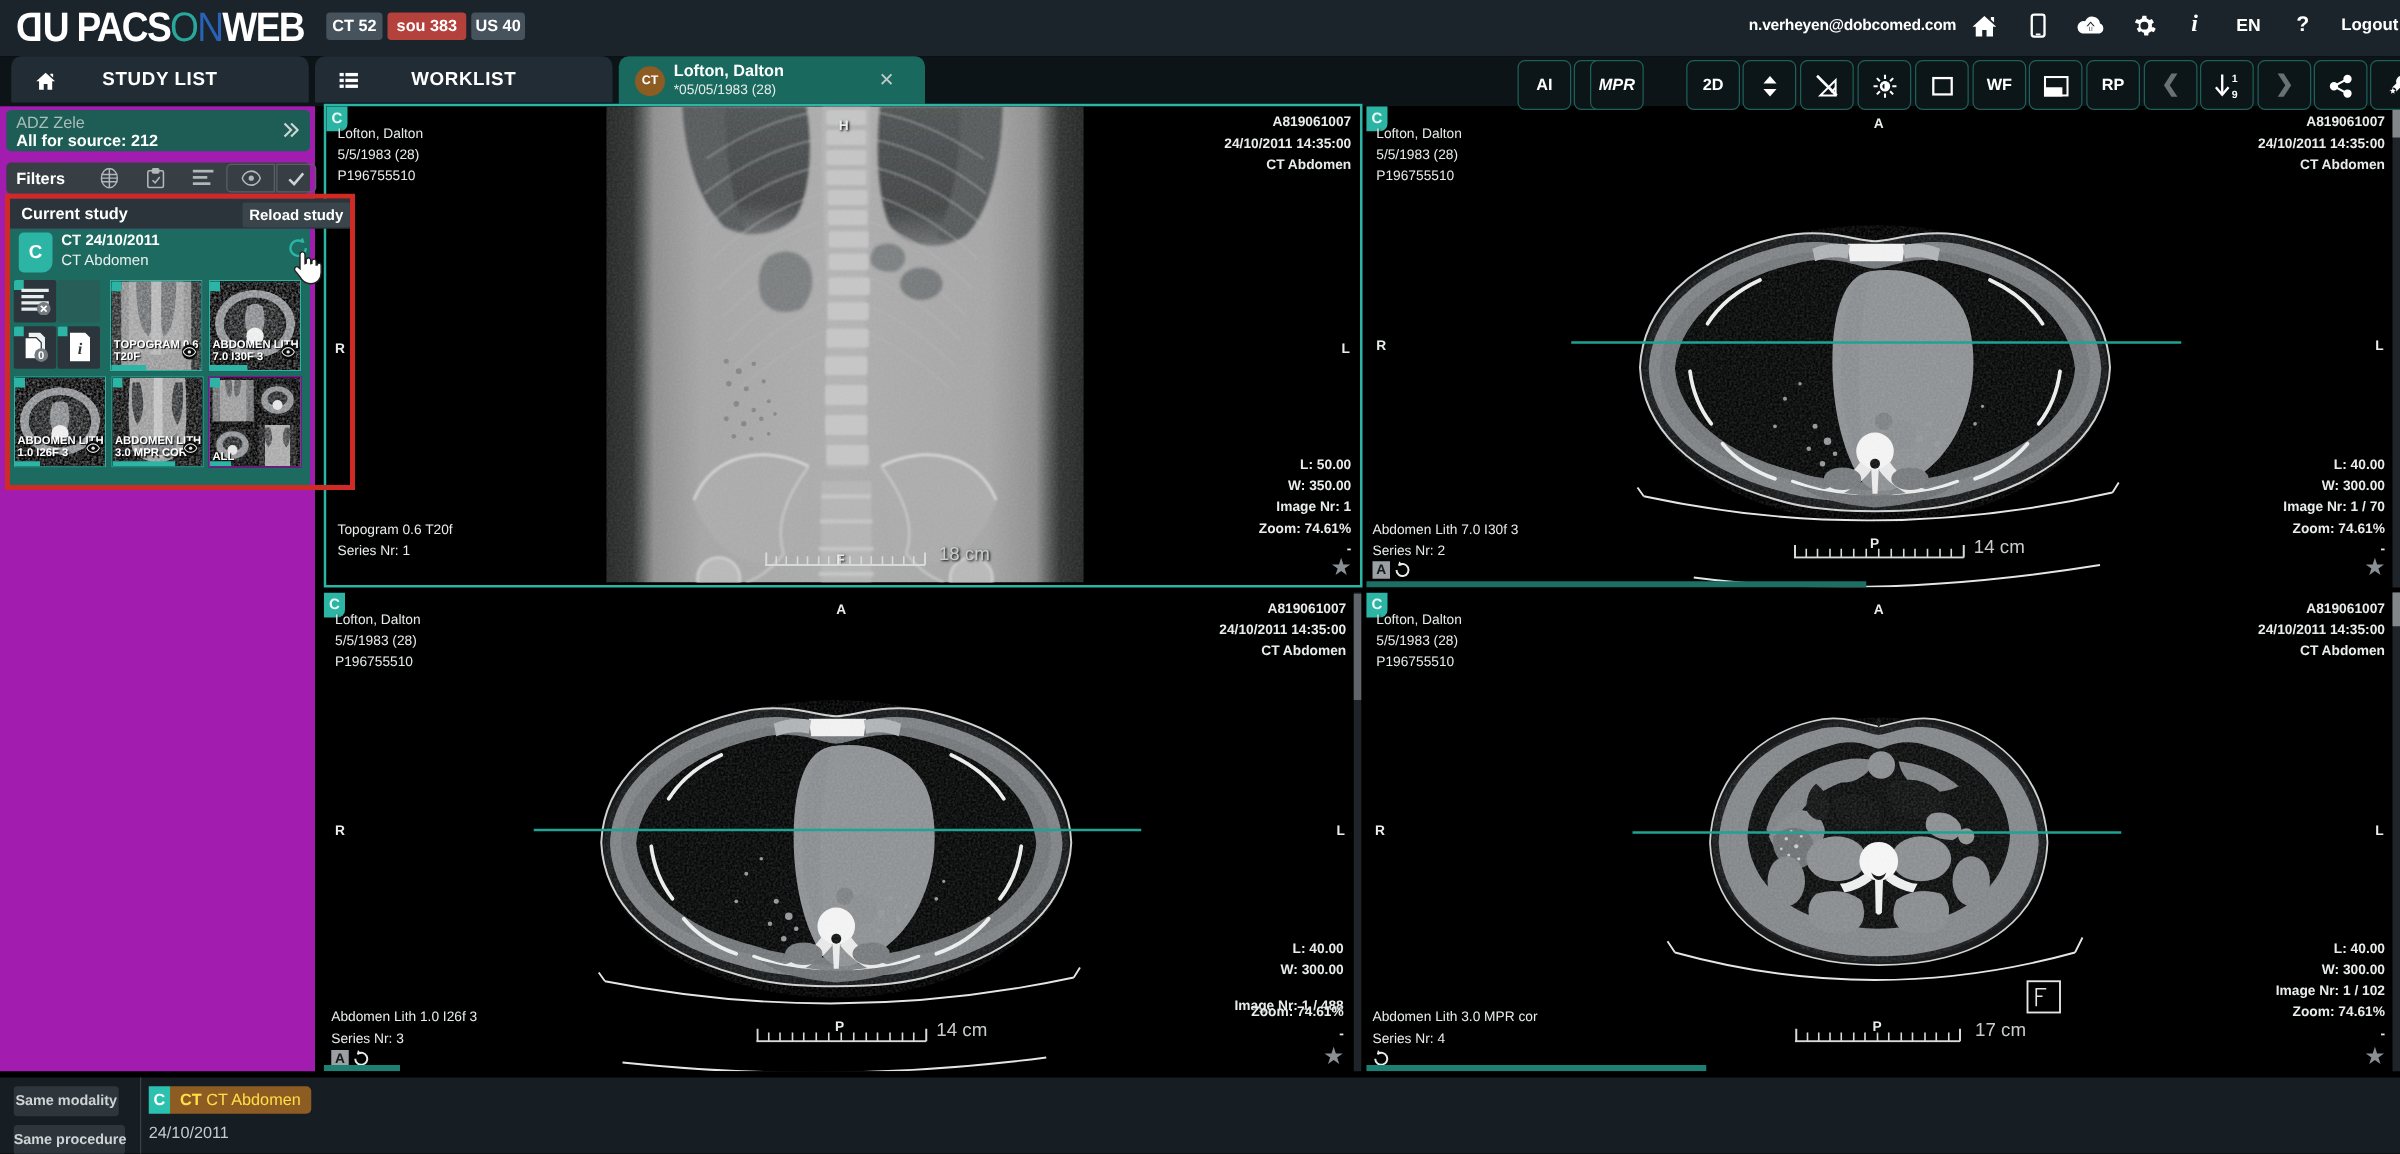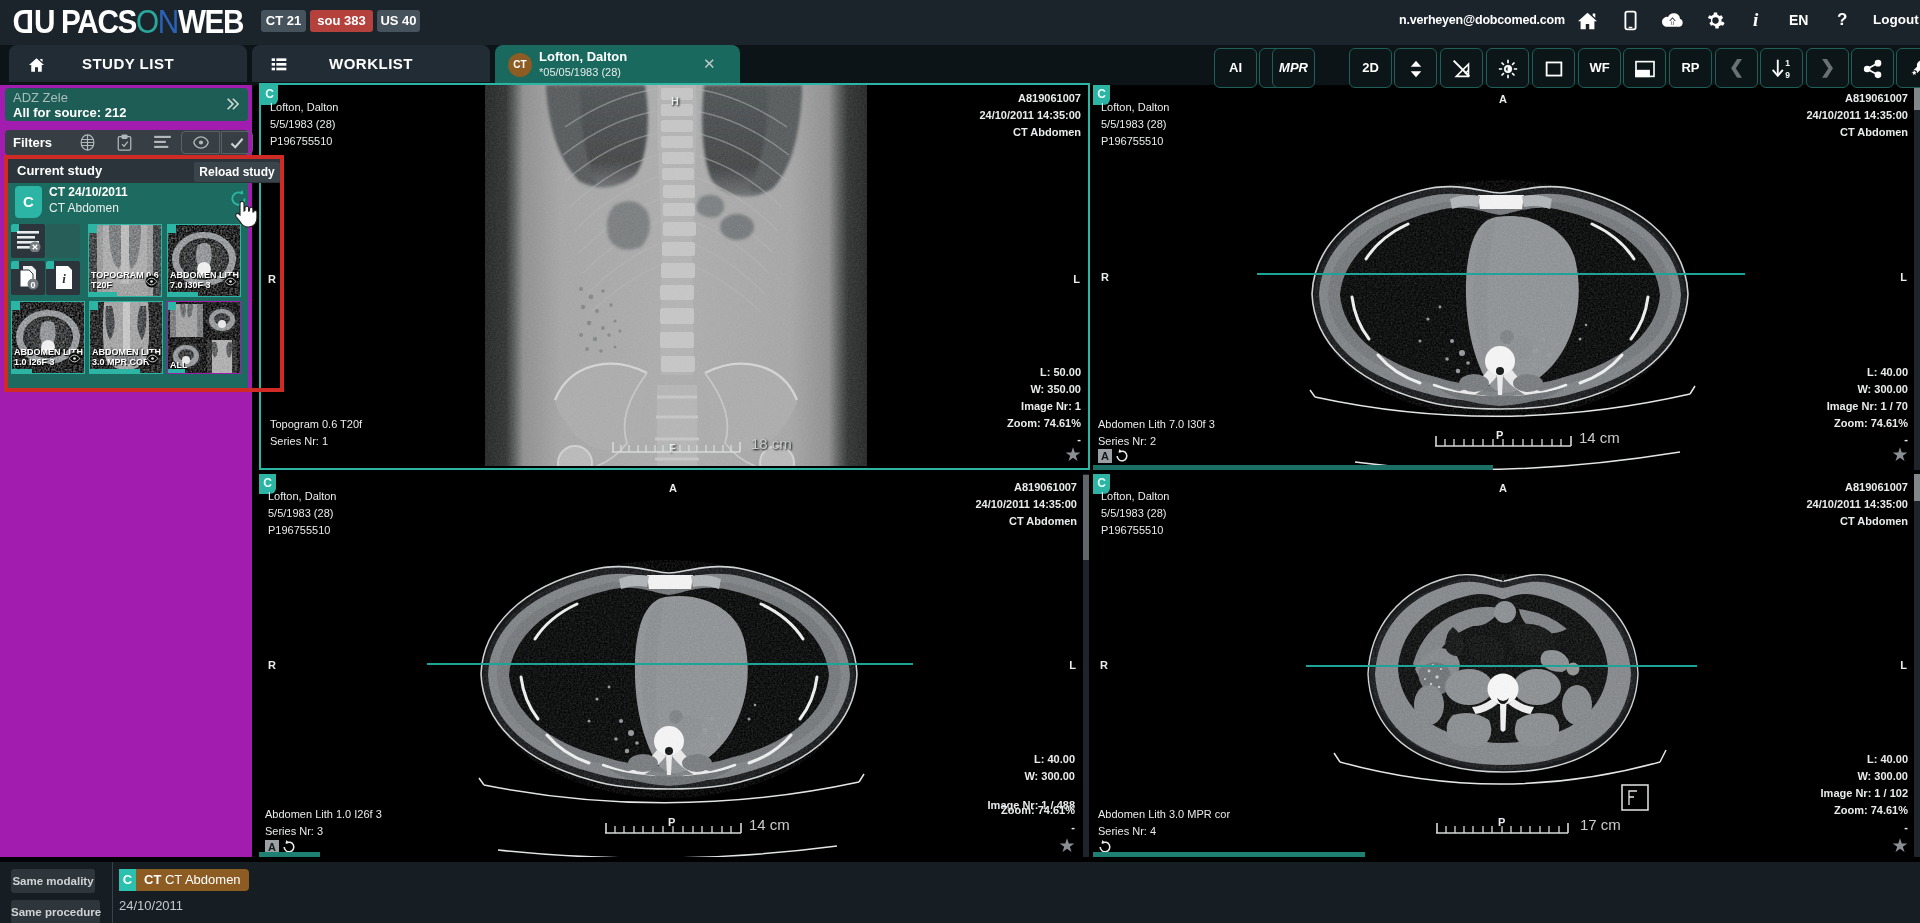--- a/index.html
+++ b/index.html
@@ -63,21 +63,21 @@
 
 #footer{position:absolute;left:0;top:862px;width:1920px;height:61px;background:#161d23;}
 .fbtn{position:absolute;left:11px;height:24px;background:#2e363c;border-radius:3px;color:#cfd3d5;font-size:12px;font-weight:bold;text-align:center;}
 #fdiv{position:absolute;left:112px;top:0px;width:1px;height:61px;background:#39424a;}
 </style>
 </head>
 <body>
 
 <div id="header"></div>
 <div id="logo"><span style="display:inline-block;transform:scaleX(-1);">D</span>U PACS<span class="on-o">O</span><span class="on-n">N</span>WEB</div>
-<div class="hbadge" id="hb1">CT 21</div>
+<div class="hbadge" id="hb1">CT 52</div>
 <div class="hbadge" id="hb2">sou 383</div>
 <div class="hbadge" id="hb3">US 40</div>
 <div class="hright" style="left:1399px;font-size:12.5px;letter-spacing:-0.2px;">n.verheyen@dobcomed.com</div>
 <svg class="abs" style="left:1577px;top:11px;" width="21" height="19" viewBox="0 0 24 22" fill="#fff">
     <path d="M12 2L23 12h-3v9h-6v-6h-4v6H4v-9H1z"></path>
     <path d="M18 3h3v5l-3-2.7z"></path>
   </svg>
 <svg class="abs" style="left:1624px;top:10px;" width="13" height="21" viewBox="0 0 14 22" fill="none" stroke="#fff" stroke-width="2">
     <rect x="1.5" y="1.5" width="11" height="19" rx="2"></rect>
     <path d="M5 18.5h4" stroke-width="1.5"></path>
@@ -778,16 +778,16 @@
 <div class="scrollthumb" style="left:1083px;top:475px;height:85px;background:#5f6568;"></div>
 <div class="scrollcol" style="left:1914px;top:474px;height:383px;"></div>
 <div class="scrollthumb" style="left:1914px;top:474px;height:27px;"></div>
 
 <div id="footer">
 <div class="fbtn" style="top:7px;width:84px;line-height:24px;white-space:nowrap;font-size:11.5px;">Same modality</div>
 <div class="fbtn" style="top:38px;width:89px;line-height:24px;white-space:nowrap;font-size:11.5px;">Same procedure</div>
 <div id="fdiv"></div>
 <div style="position:absolute;left:119px;top:7px;height:22px;">
   <div style="position:absolute;left:0;top:0;width:17px;height:22px;background:#2cc0ae;color:#fff;font-weight:bold;font-size:13px;text-align:center;line-height:22px;">C</div>
-  <div style="position:absolute;left:17px;top:0;height:22px;background:#8d5c22;border-radius:0 4px 4px 0;color:#ffffff;font-size:13px;line-height:22px;padding:0 8px;white-space:nowrap;"><b>CT</b> CT Abdomen</div>
+  <div style="position:absolute;left:17px;top:0;height:22px;background:#8d5c22;border-radius:0 4px 4px 0;color:#fde047;font-size:13px;line-height:22px;padding:0 8px;white-space:nowrap;"><b>CT</b> CT Abdomen</div>
 </div>
 <div style="position:absolute;left:119px;top:36px;color:#c5cacd;font-size:13px;">24/10/2011</div>
 </div>
 
 </body></html>

